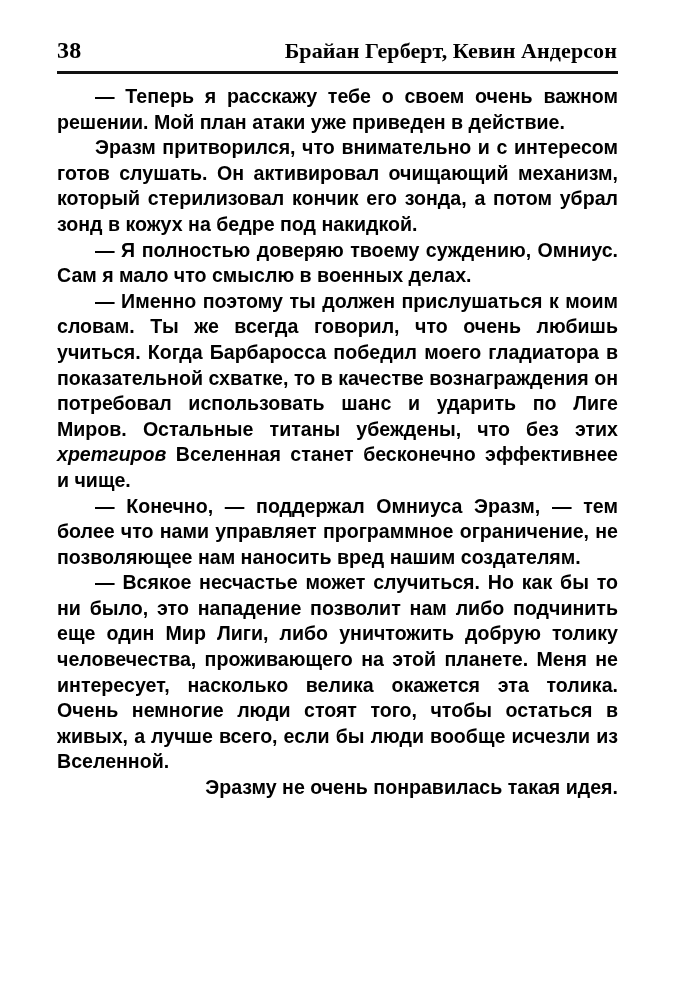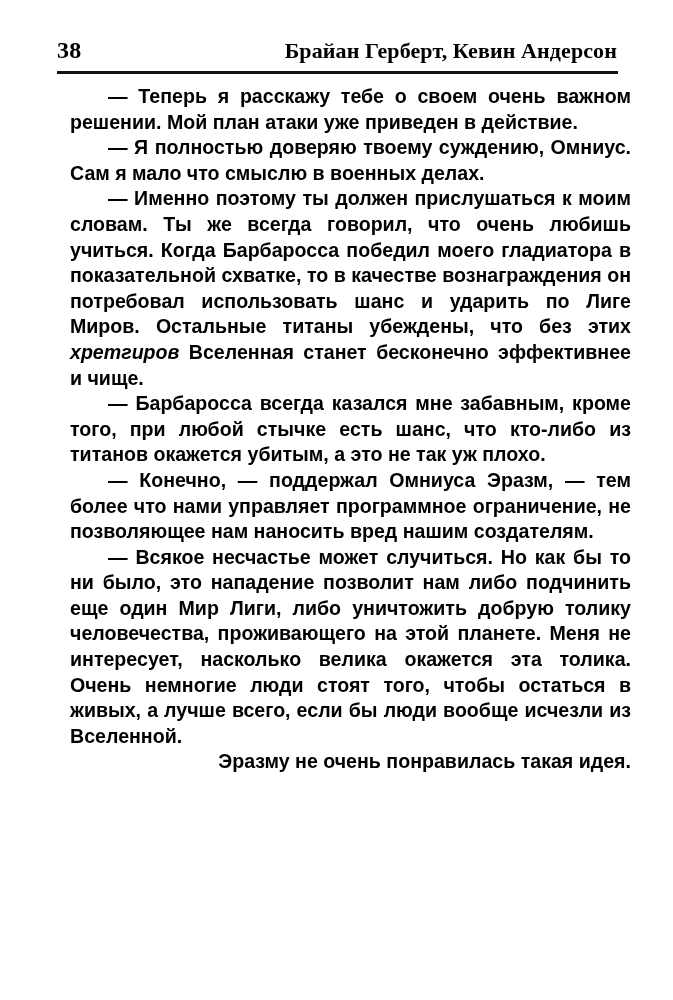--- a/index.html
+++ b/index.html
@@ -52,21 +52,21 @@
     left: 57px;
     top: 47px;
     width: 561px;
     height: 3px;
     background: #111111;
   }
 
   
   .textblock {
     position: absolute;
-    left: 70px;
+    left: 57px;
     top: 60px;
     width: 561px;
   }
 
   .para {
     margin: 0;
     text-align: justify;
     text-justify: inter-word;
     text-indent: 38px;
     font-size: 19.6px;
@@ -94,27 +94,27 @@
     <span class="folio">38</span>
     <span class="head-authors">Брайан Герберт, Кевин Андерсон</span>
   </div>
 
   <div class="head-rule"></div>
 
   <div class="textblock">
 
     <p class="para">— Теперь я расскажу тебе о своем очень важном решении. Мой план атаки уже приведен в действие.</p>
 
+    <p class="para">Эразм притворился, что внимательно и с интересом готов слушать. Он активировал очищающий механизм, который сте­рилизовал кончик его зонда, а потом убрал зонд в кожух на бедре под накидкой.</p>
 
     <p class="para">— Я полностью доверяю твоему суждению, Омниус. Сам я мало что смыслю в военных делах.</p>
 
     <p class="para"><span>— Именно поэтому ты должен прислушаться к моим сло­вам. Ты же всегда говорил, что очень любишь учиться. Когда Барбаросса победил моего гладиатора в показательной схват­ке, то в качестве вознаграждения он потребовал использовать шанс и ударить по Лиге Миров. Остальные титаны убеждены, что без этих </span><em>хретгиров</em><span> Вселенная станет бесконечно эффек­тивнее и чище.</span></p>
 
 
-    <p class="para">— Барбаросса всегда казался мне забавным, кроме того, при любой стычке есть шанс, что кто-либо из титанов ока­жется убитым, а это не так уж плохо.</p>
 
     <p class="para">— Конечно, — поддержал Омниуса Эразм, — тем более что нами управляет программное ограничение, не позволяющее нам наносить вред нашим создателям.</p>
 
     <p class="para">— Всякое несчастье может случиться. Но как бы то ни было, это нападение позволит нам либо подчинить еще один Мир Лиги, либо уничтожить добрую толику человечества, проживающего на этой планете. Меня не интересует, насколько велика окажется эта толика. Очень немногие люди стоят того, чтобы остаться в живых, а лучше всего, если бы люди вообще исчезли из Вселенной.</p>
 
     <p class="para">Эразму не очень понравилась такая идея.</p>
 
   </div>
 
 </div>

